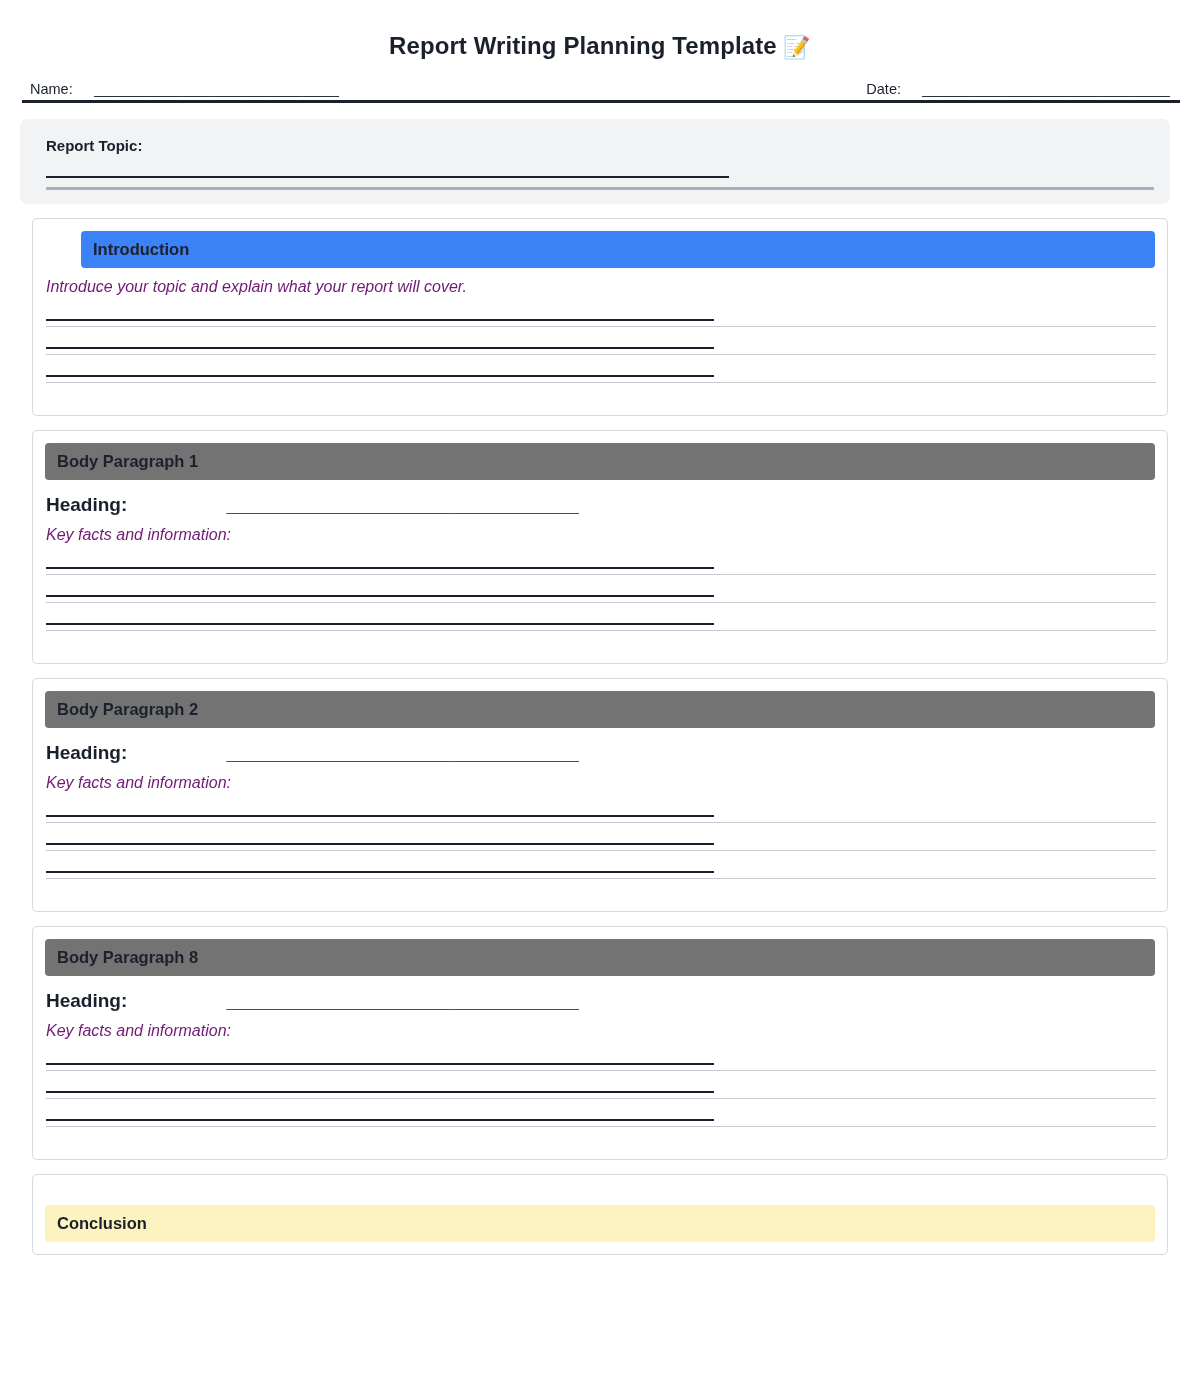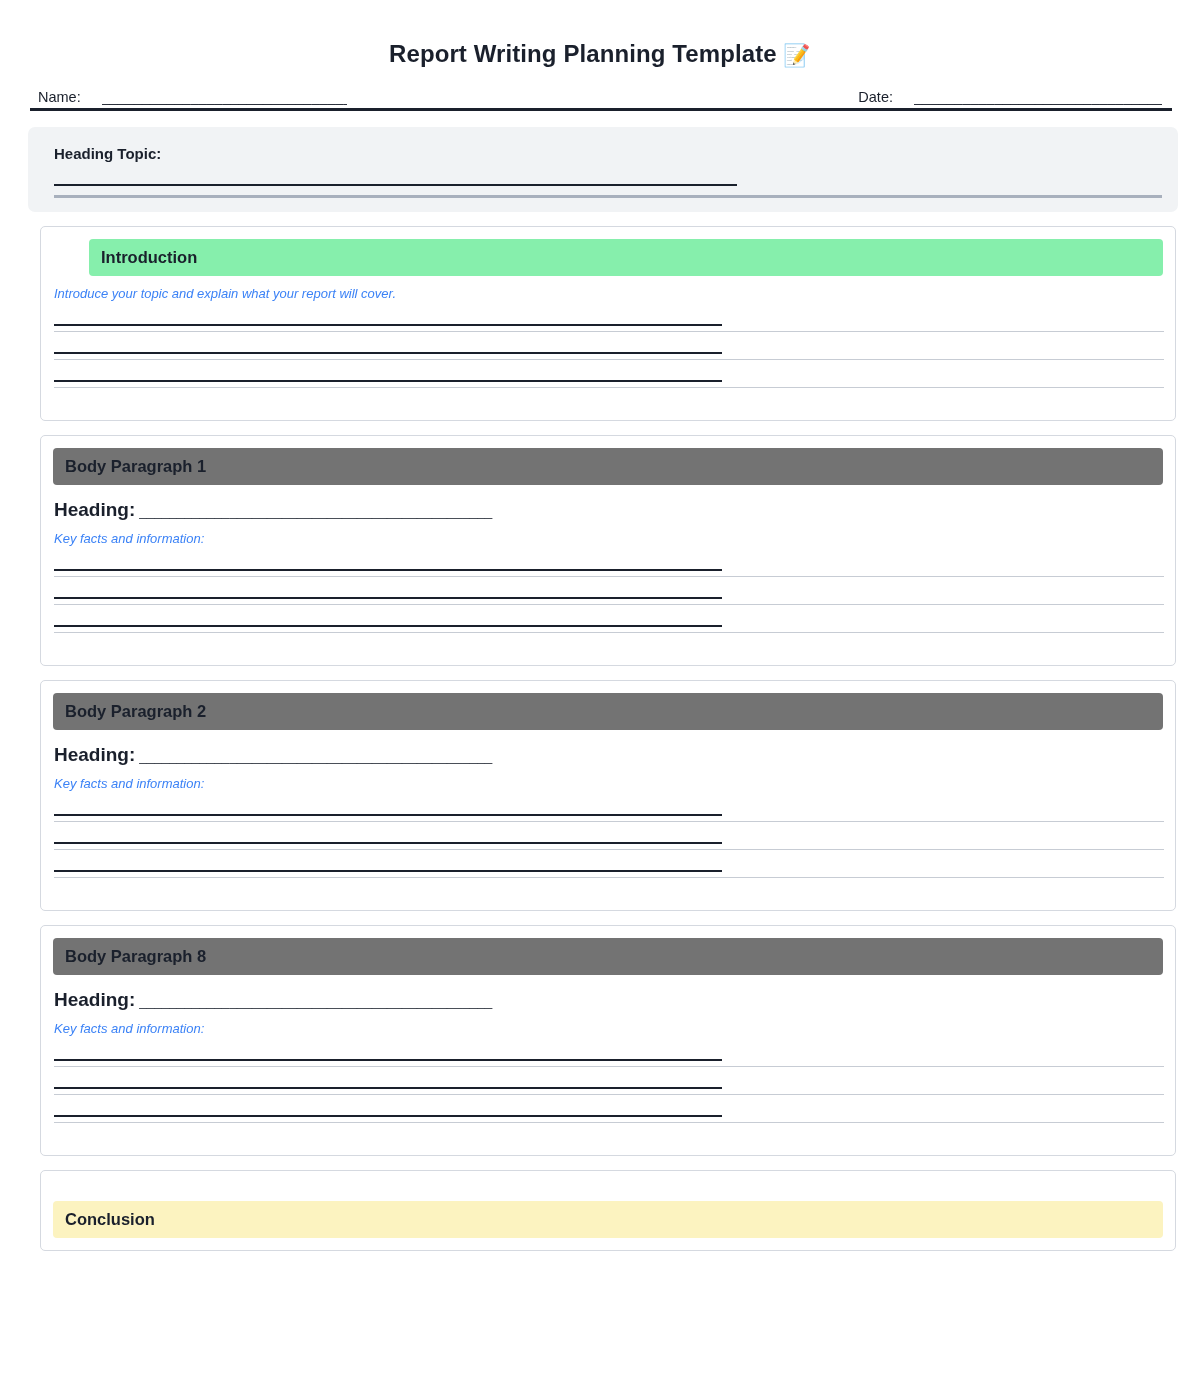--- a/index.html
+++ b/index.html
@@ -14,21 +14,21 @@
     font-family: "Liberation Sans", sans-serif;
     color: #1a202c;
     position: relative;
     overflow: hidden;
   }
 
   .page {
     width: 1200px;
     height: 1400px;
     box-sizing: border-box;
-    padding: 8px;
+    padding: 0;
     position: relative;
   }
 
   
   .doc-title {
     text-align: center;
     font-size: 24px;
     font-weight: bold;
     color: #1a202c;
     margin: 0;
@@ -123,21 +123,21 @@
     padding: 10px 0 12px 0;
   }
   .section-header {
     margin: 2px 12px 0 12px;
     border-radius: 4px;
     padding: 9px 0 9px 12px;
     font-size: 16.5px;
     font-weight: bold;
     color: #1a202c;
   }
-  .section-header.intro   { background: #86efac; margin-left: 48px; }
+  .section-header.intro   { background: #3b82f6; margin-left: 48px; }
   .section-header.body    { background: #737373; }
   .section-header.conclu  { background: #fcf3c0; margin-top: 20px; }
 
   .section-body {
     padding: 0 12px 0 13px;
   }
 
   .heading-row {
     display: flex;
     align-items: baseline;
@@ -151,26 +151,27 @@
     color: #1a202c;
   }
   .heading-fill {
     display: inline-block;
     width: 448px;
     overflow: hidden;
     white-space: nowrap;
     font-size: 13.5px;
     color: #1a202c;
     margin-left: 4px;
+    text-align: right;
   }
 
   .prompt {
     font-style: italic;
-    font-size: 13px;
-    color: #3b82f6;
+    font-size: 16px;
+    color: #701a75;
     margin-top: 10px;
   }
 
   .write-lines {
     margin-top: 23px;
   }
   .write-line {
     position: relative;
     height: 28px;
   }
@@ -208,21 +209,21 @@
     </div>
     <div class="meta-field date">
       <span class="meta-label">Date:</span>
       <span class="meta-fill">________________________________</span>
     </div>
   </div>
 
   <div class="rule-thick"></div>
 
   <div class="topic-box">
-    <div class="topic-label">Heading Topic:</div>
+    <div class="topic-label">Report Topic:</div>
     <div class="topic-lines">
       <div class="dark"></div>
       <div class="light"></div>
     </div>
   </div>
 
   <div id="sections-container">
       <div class="section-card">
         <div class="section-header intro">Introduction</div>
         <div class="section-body">

